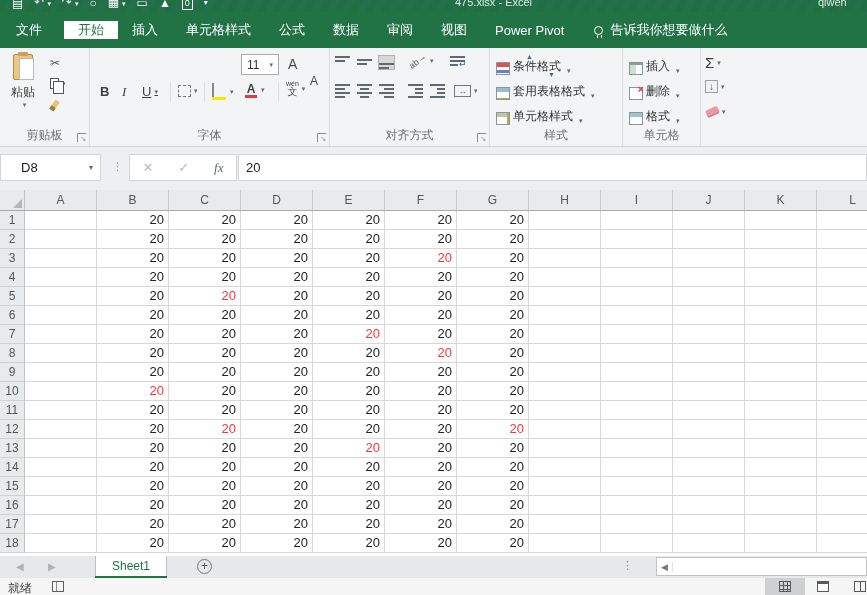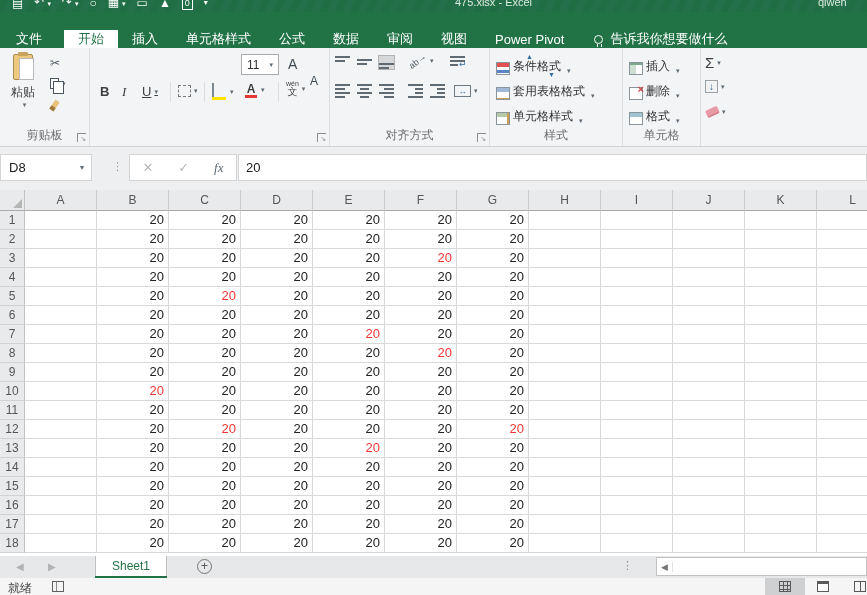--- a/index.html
+++ b/index.html
@@ -7,21 +7,21 @@
 body{font-family:"Liberation Sans","DejaVu Sans",sans-serif;background:#fff;position:relative}
 .dd{font-size:7px;color:#5f6a72;margin-left:3px}
 
 #titlebar{position:absolute;top:0;left:0;width:867px;height:12px;background:repeating-linear-gradient(115deg,#206f44 0 7px,#24704a 7px 14px);overflow:hidden}
 .qat{position:absolute;left:12px;top:-7px;display:flex;align-items:center;gap:11px;color:#fff}
 .qi{font-size:12px;color:#fff;line-height:18px}
 .qbox{font-size:9px;border:1px solid #fff;padding:0 2px;line-height:11px}
 .doc-title{position:absolute;left:455px;top:-4px;font-size:11px;color:#dcebe2;white-space:nowrap}
 .user{position:absolute;left:818px;top:-4px;font-size:11px;color:#dcebe2;white-space:nowrap}
 
-#tabrow{position:absolute;top:12px;left:0;width:867px;height:36px;background:#217346;display:flex;align-items:flex-end}
+#tabrow{position:absolute;top:12px;left:0;width:867px;height:36px;background:#217346;display:flex;align-items:center}
 .tab{display:flex;align-items:center;padding:0 14px;color:#fff;font-size:13px;white-space:nowrap;cursor:default}
 .tab.file{padding:0 16px;margin-right:6px}
 .tab.active{background:#fff;color:#217346}
 .tellme{display:flex;align-items:center;gap:7px;color:#fff;font-size:13px;margin-left:16px;white-space:nowrap}
 .bulb{width:9px;height:9px;border:1px solid #fff;border-radius:50%;position:relative}
 .bulb::after{content:"";position:absolute;left:2px;bottom:-4px;width:3px;height:3px;border-left:1px solid #fff;border-right:1px solid #fff}
 
 #ribbon{position:absolute;top:48px;left:0;width:867px;height:99px;background:#f3f4f6;border-bottom:1px solid #d2d2d2;display:flex}
 .grp{position:relative;height:98px;border-right:1px solid #dcddde;flex:none}
 .grp-label{position:absolute;bottom:2px;left:0;width:100%;text-align:center;font-size:12px;color:#6e6e6e}
@@ -74,21 +74,21 @@
 .ic-del{background:#fff}
 .ic-del::after{content:"×";position:absolute;right:-2px;top:-5px;color:#d04545;font-size:11px;font-weight:bold}
 .ic-fmt{background:linear-gradient(#9fc4cf 0 4px,#fff 4px)}
 .vline{position:absolute;width:1px;background:#dcddde;top:4px}
 
 .sigma{font-size:15px;color:#3f3f3f}
 .ic-filldown{width:13px;height:13px;border:1px solid #9aa0a6;background:#f2f2f2;color:#2b579a;font-size:10px;text-align:center;line-height:12px}
 .ic-eraser{width:13px;height:8px;background:#e89aa6;border-radius:2px;border-bottom:2px solid #d77f8b;transform:rotate(-25deg)}
 
 #fbar{position:absolute;top:147px;left:0;width:867px;height:43px;background:#edeff0}
-.namebox{position:absolute;left:0;top:7px;width:92px;height:27px;background:#fff;border:1px solid #d4d4d4;display:flex;align-items:center;font-size:13px;color:#222;padding-left:8px}
+.namebox{position:absolute;left:0;top:7px;width:101px;height:27px;background:#fff;border:1px solid #d4d4d4;display:flex;align-items:center;font-size:13px;color:#222;padding-left:20px}
 .namebox .dd{position:absolute;right:7px;font-size:8px}
 .fdots{position:absolute;left:112px;top:13px;color:#9a9a9a;font-size:11px}
 .fxbox{position:absolute;left:129px;top:7px;width:108px;height:27px;background:#fff;border:1px solid #d4d4d4;display:flex;align-items:center;justify-content:space-around}
 .fxbox .x{color:#b8b8b8;font-size:13px}
 .fxbox .ck{color:#b8b8b8;font-size:13px}
 .fxbox .fx{color:#5f6b76;font-size:13px;font-style:italic;font-family:"Liberation Serif",serif}
 .finput{position:absolute;left:238px;top:7px;width:629px;height:27px;background:#fff;border:1px solid #d4d4d4;display:flex;align-items:center;font-size:13px;color:#222;padding-left:7px}
 
 #grid{position:absolute;top:190px;left:0;width:867px;height:366px;overflow:hidden;background:#fff}
 #grid-head{display:flex;height:21px}
@@ -204,20 +204,21 @@
         <span class="dd">▾</span>
       </div>
     <span class="vline" style="left:188px;top:34px;height:20px"></span>
     <div class="mini" style="left:196px;top:32px">
         <span class="phon">
           <b>wén</b>
           <span>文</span>
         </span>
         <span class="dd">▾</span>
       </div>
+    <div class="grp-label">字体</div>
     <span class="launcher">↘</span>
   </div>
 
   <div class="grp" style="width:160px">
     <div class="mini" style="left:5px;top:8px">
         <span class="bars">
           <i style="top:0;width:15px"></i>
           <i style="top:4px;width:10px"></i>
         </span>
       </div>

